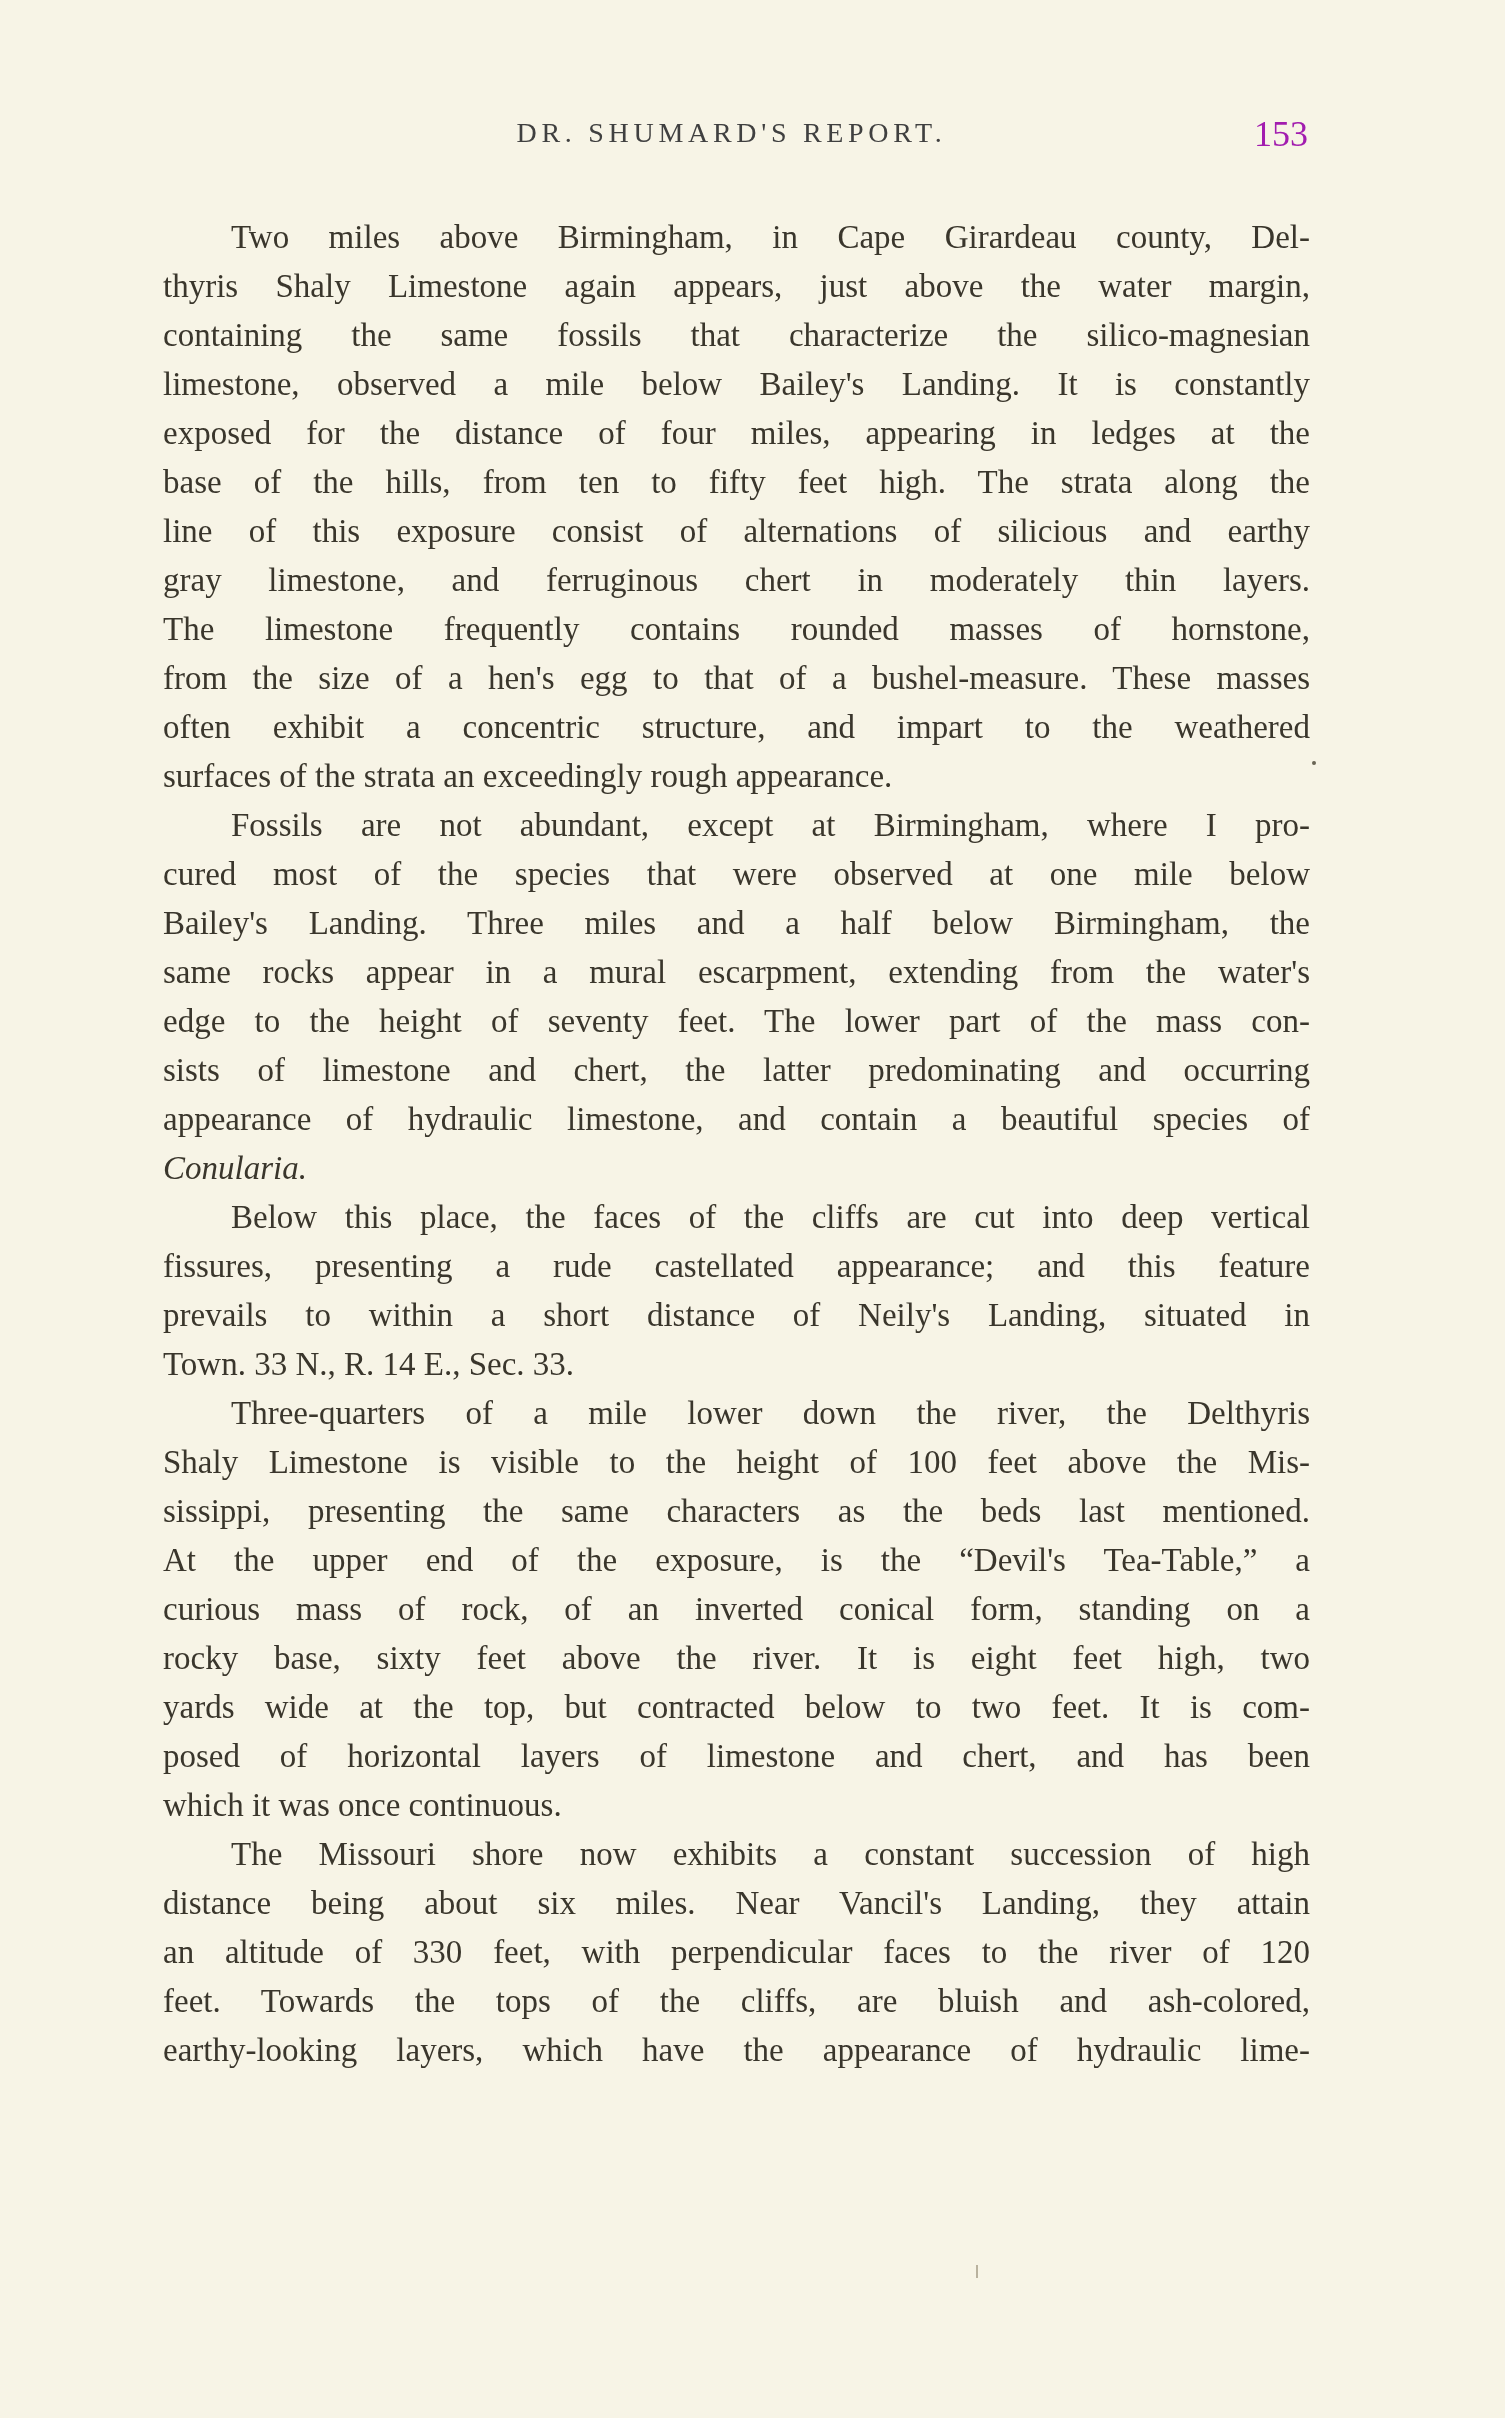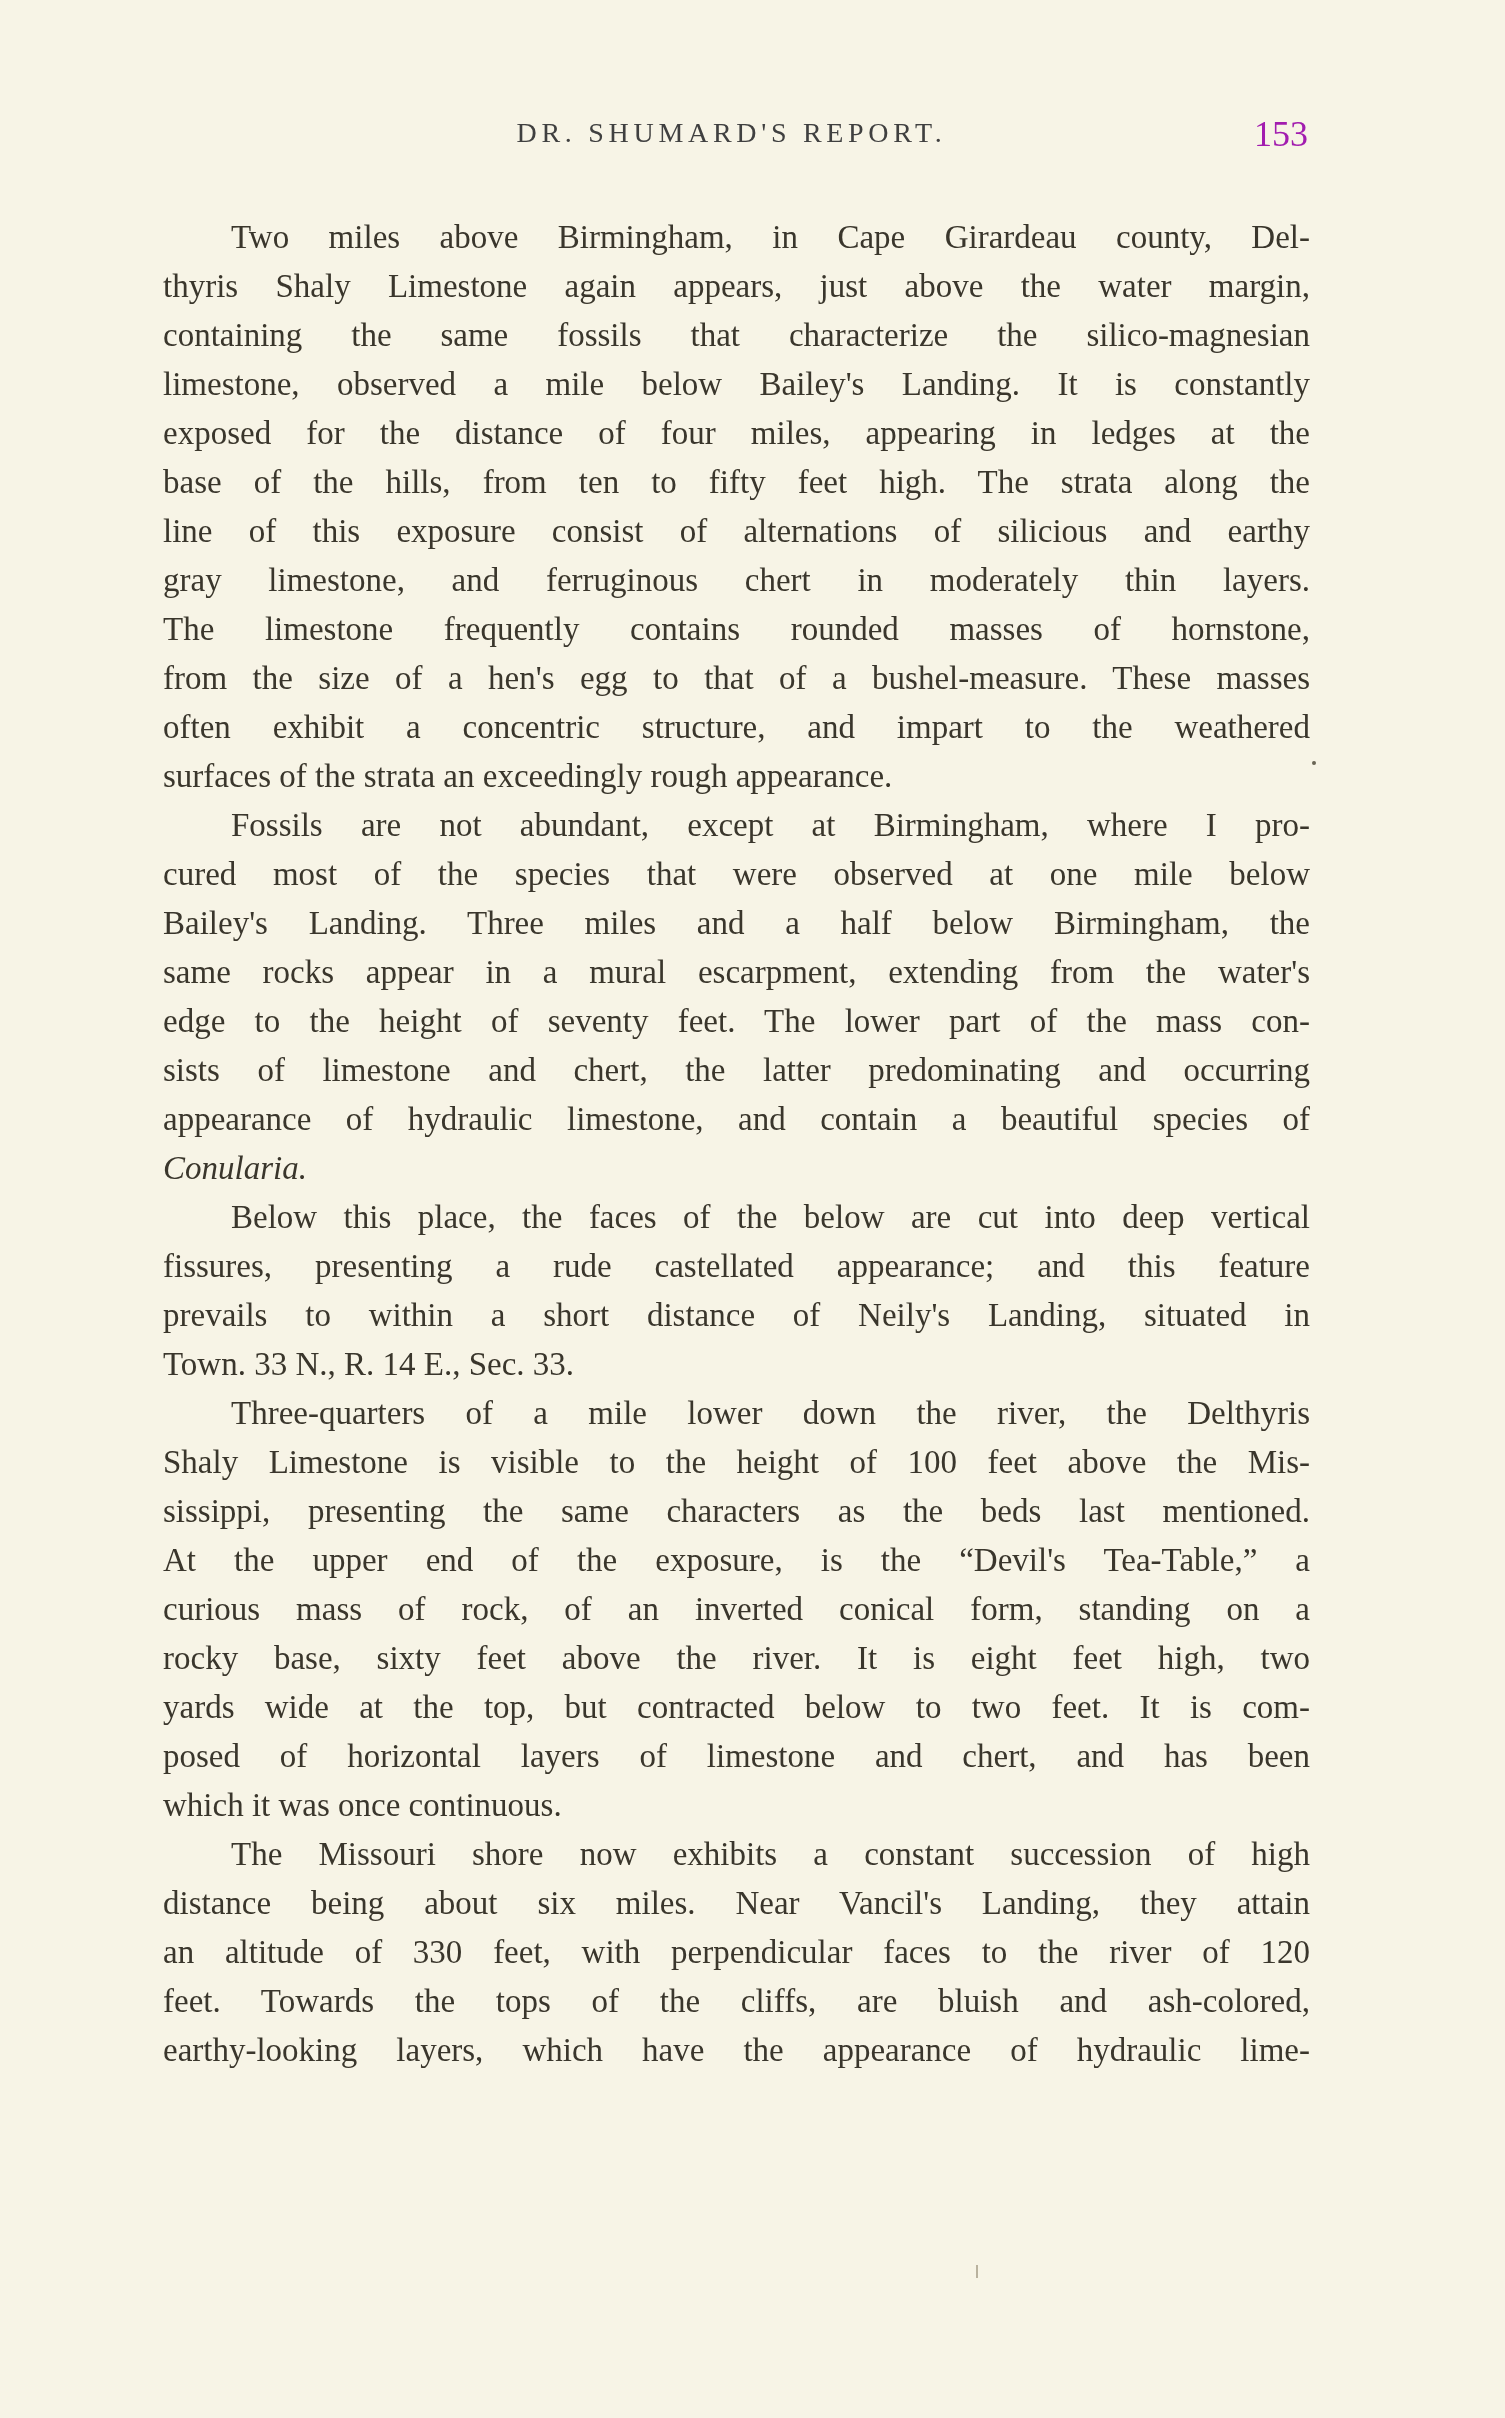--- a/index.html
+++ b/index.html
@@ -53,21 +53,21 @@
     <span class="line">often exhibit a concentric structure, and impart to the weathered</span>
     <span class="line last">surfaces of the strata an exceedingly rough appearance.</span>
     <span class="line indent">Fossils are not abundant, except at Birmingham, where I pro-</span>
     <span class="line">cured most of the species that were observed at one mile below</span>
     <span class="line">Bailey's Landing.  Three miles and a half below Birmingham, the</span>
     <span class="line">same rocks appear in a mural escarpment, extending from the water's</span>
     <span class="line">edge to the height of seventy feet.  The lower part of the mass con-</span>
     <span class="line">sists of limestone and chert, the latter predominating and occurring</span>
     <span class="line">appearance of hydraulic limestone, and contain a beautiful species of</span>
     <span class="line last italic">Conularia.</span>
-    <span class="line indent">Below this place, the faces of the below are cut into deep vertical</span>
+    <span class="line indent">Below this place, the faces of the cliffs are cut into deep vertical</span>
     <span class="line">fissures, presenting a rude castellated appearance; and this feature</span>
     <span class="line">prevails to within a short distance of Neily's Landing, situated in</span>
     <span class="line last">Town. 33 N., R. 14 E., Sec. 33.</span>
     <span class="line indent">Three-quarters of a mile lower down the river, the Delthyris</span>
     <span class="line">Shaly Limestone is visible to the height of 100 feet above the Mis-</span>
     <span class="line">sissippi, presenting the same characters as the beds last mentioned.</span>
     <span class="line">At the upper end of the exposure, is the “Devil's Tea-Table,” a</span>
     <span class="line">curious mass of rock, of an inverted conical form, standing on a</span>
     <span class="line">rocky base, sixty feet above the river.  It is eight feet high, two</span>
     <span class="line">yards wide at the top, but contracted below to two feet.  It is com-</span>

